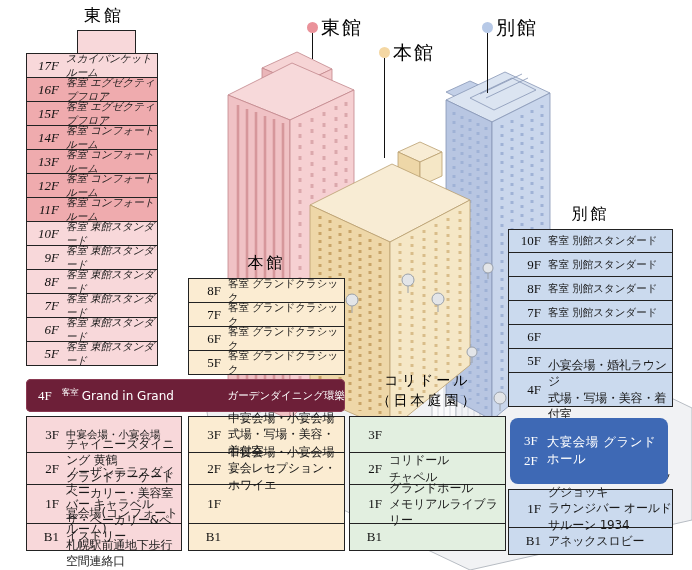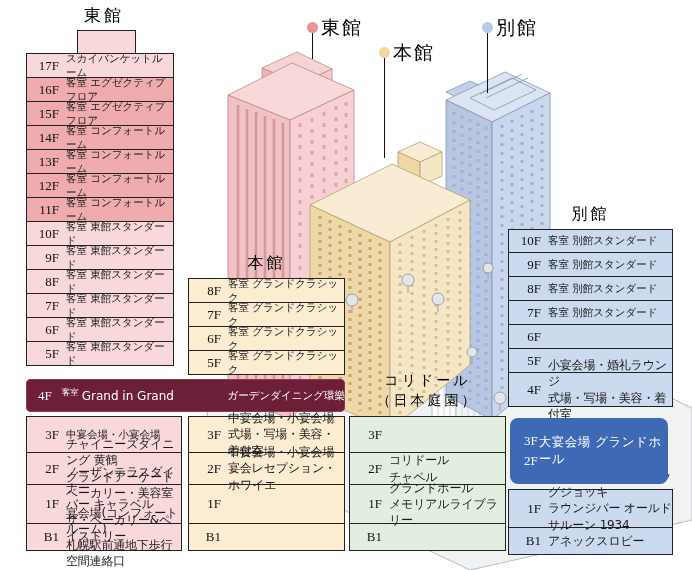--- a/index.html
+++ b/index.html
@@ -38,21 +38,21 @@
   #band4f .small4{font-size:8.5px;margin:-6px 3px 0 10px;}
   #band4f .name4{font-size:12px;}
   #band4f .right4{position:absolute;left:162px;width:157px;text-align:right;
                   font-size:10.5px;}
   
   #ghall{position:absolute;left:510px;top:418px;width:158px;height:66px;z-index:3;
          background:var(--dark_blue);border-radius:8px;color:#fff;display:flex;
          align-items:center;}
   #ghall .gfl{margin-left:14px;font-family:"Liberation Serif","DejaVu Serif",serif;
               font-size:13px;line-height:1.55;}
-  #ghall .glb{margin-left:1px;font-size:12.5px;letter-spacing:0.5px;}
+  #ghall .glb{margin-left:9px;font-size:12.5px;letter-spacing:0.5px;}
   
   .dot{position:absolute;z-index:4;width:11px;height:11px;border-radius:50%;}
   .ltx{position:absolute;z-index:4;font-family:"Liberation Serif","DejaVu Serif",serif;
        font-size:19px;letter-spacing:2px;color:#000;}
   .lline{position:absolute;z-index:1;width:1px;background:#111;}
 </style>
 </head>
 <body>
 
 <div id="scene">
@@ -172,21 +172,21 @@
   <span class="ltx" style="left:393px;top:40px;">本館</span>
   <span class="lline" style="left:384px;top:58px;height:100px;"></span>
 
   <span class="dot" style="left:482px;top:22px;background:var(--dot_annex);"></span>
   <span class="ltx" style="left:496px;top:15px;">別館</span>
   <span class="lline" style="left:487px;top:33px;height:60px;"></span>
 
   <div class="hdr" style="left:26px;top:4px;width:156px;font-size:17px;">東館</div>
   <div class="tab"></div>
 
-  <div class="tbl" style="left:26px;top:53px;width:148px;">
+  <div class="tbl" style="left:26px;top:53px;width:132px;font-style:italic;">
     <div class="r light h25">
         <span class="fl">17F</span>
         <span class="lb">スカイバンケットルーム</span>
       </div>
     <div class="r dark h25">
         <span class="fl">16F</span>
         <span class="lb">客室 エグゼクティブフロア</span>
       </div>
     <div class="r dark h25">
         <span class="fl">15F</span>

